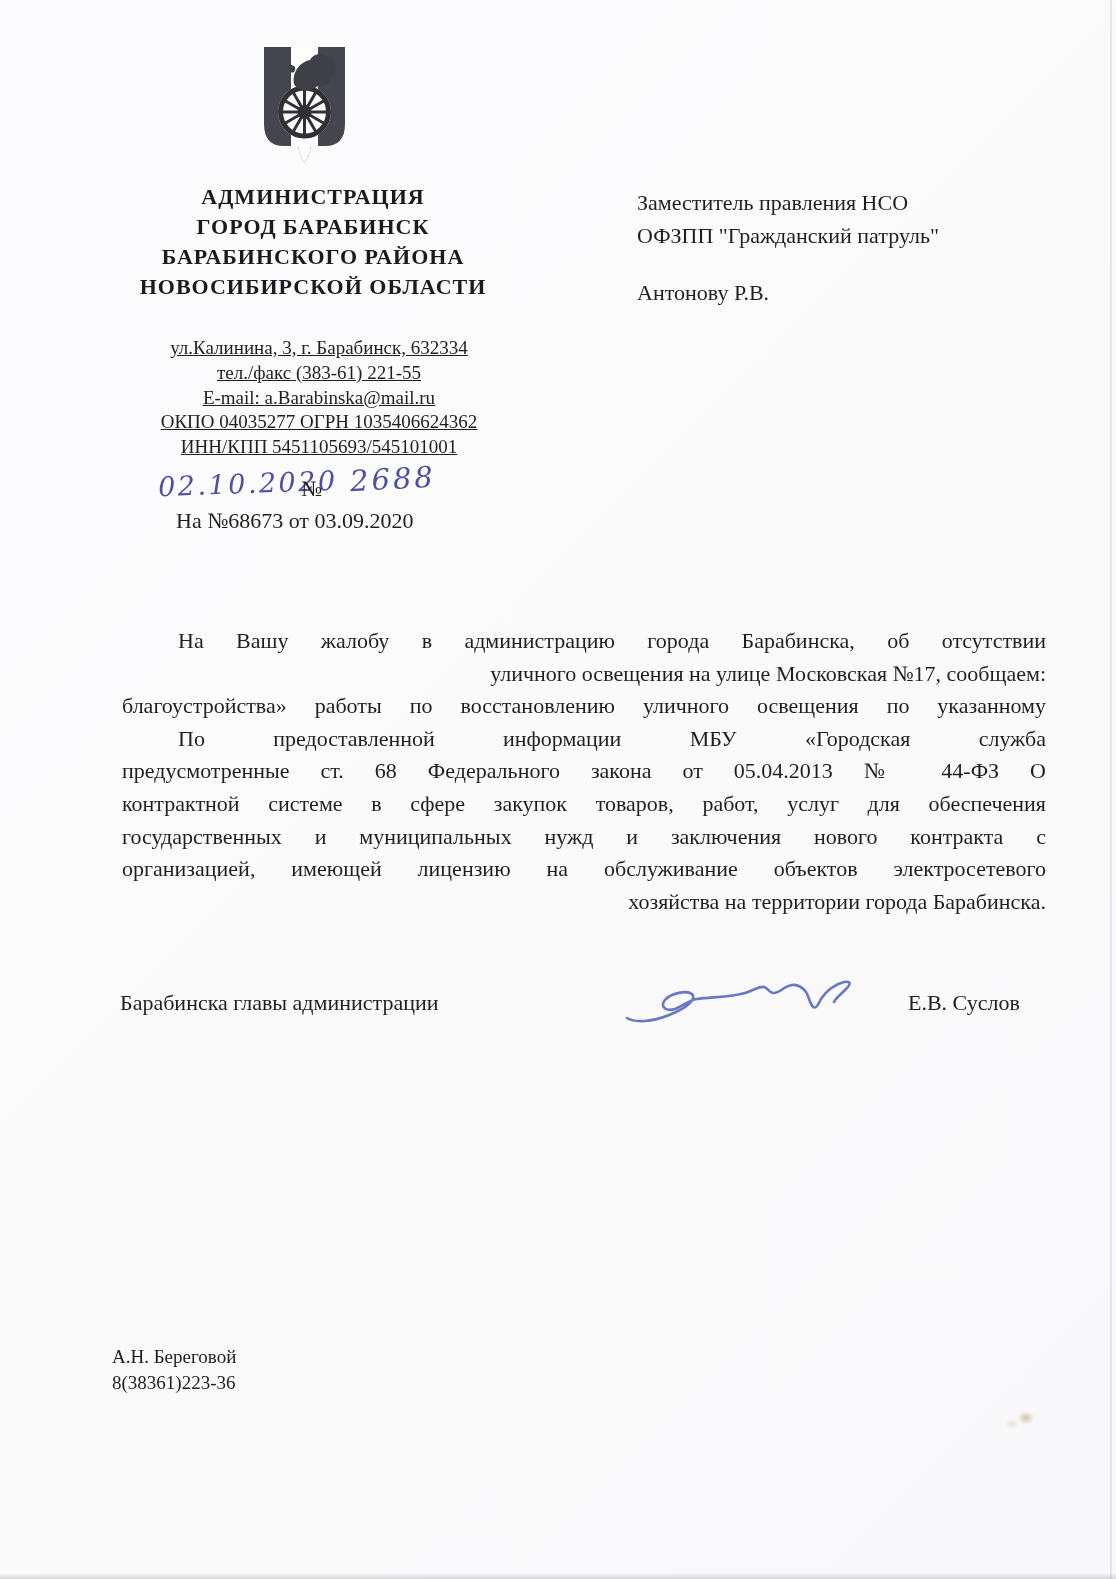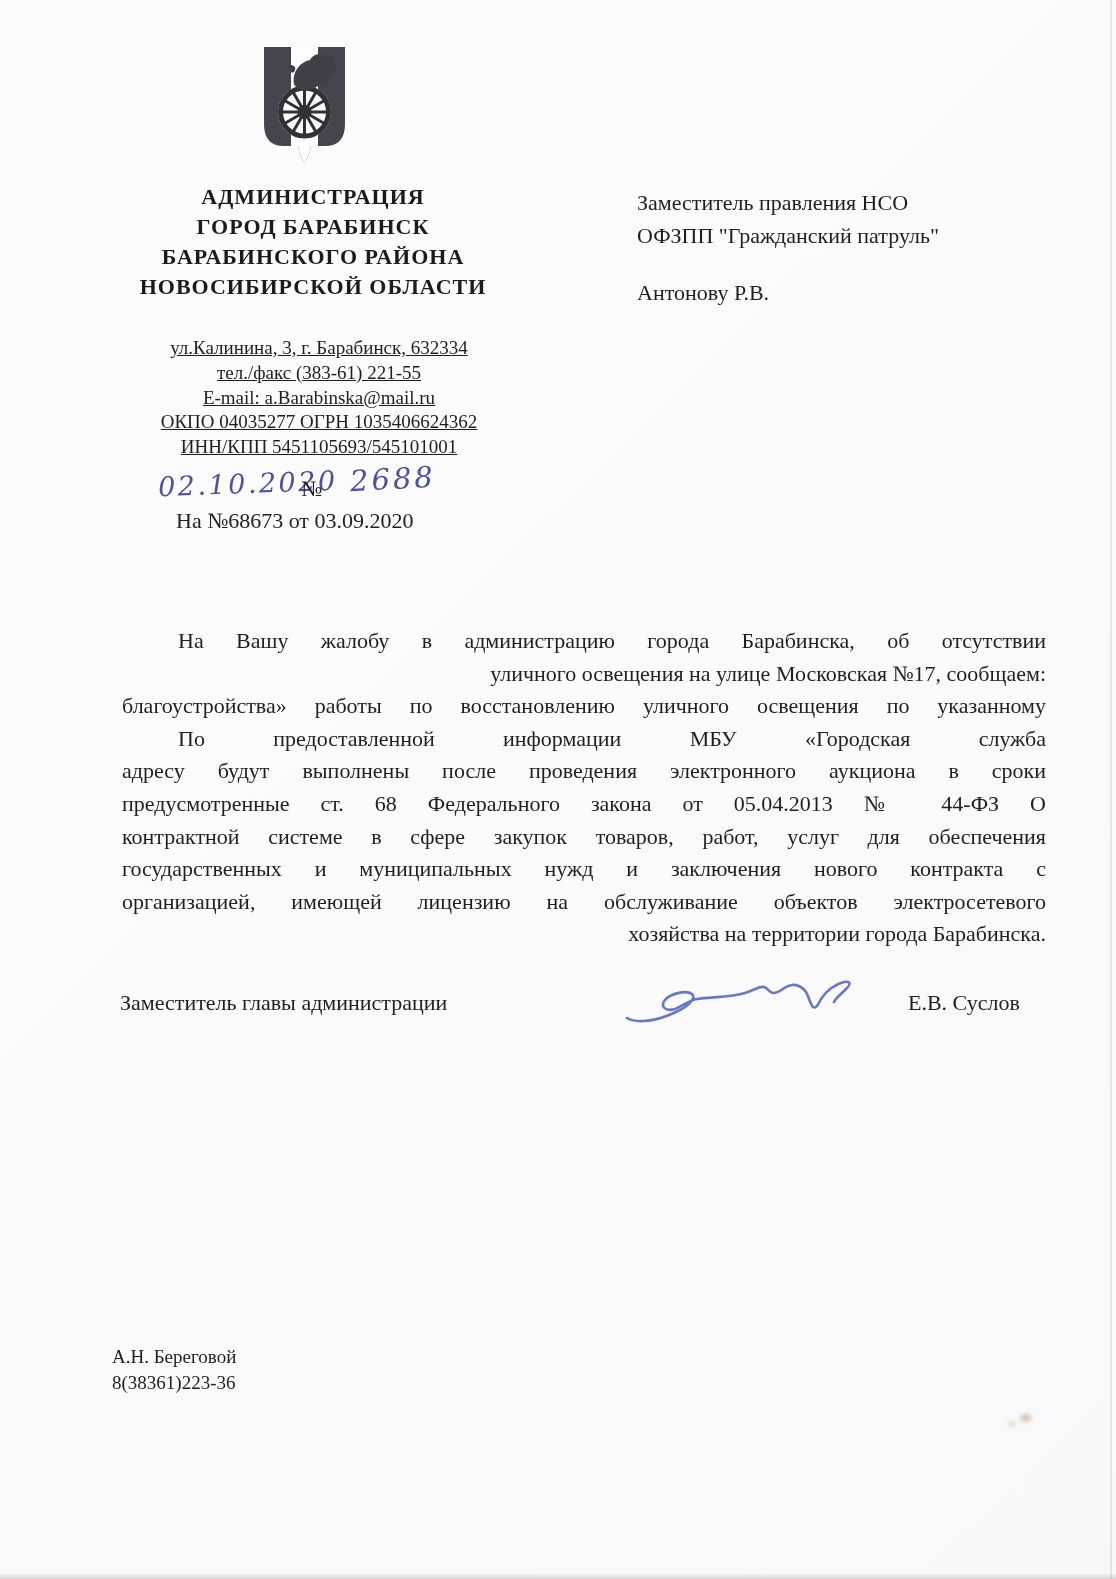--- a/index.html
+++ b/index.html
@@ -120,29 +120,28 @@
     <div>Заместитель правления НСО</div>
     <div>ОФЗПП "Гражданский патруль"</div>
     <div class="name">Антонову Р.В.</div>
   </div>
 
   <div class="abs body-text">
     <div class="jfull indent">На Вашу жалобу в администрацию города  Барабинска, об отсутствии</div>
     <div class="jlast">уличного освещения на улице Московская №17, сообщаем:</div>
     <div class="jfull">благоустройства» работы по восстановлению уличного освещения по указанному</div>
     <div class="jfull indent">По предоставленной информации МБУ «Городская служба</div>
-    <div class="jfull">адресу будут выполнены после проведения электронного аукциона в сроки</div>
     <div class="jfull">предусмотренные ст. 68 Федерального закона от 05.04.2013 № 44-ФЗ О</div>
     <div class="jfull">контрактной системе в сфере закупок товаров, работ, услуг для обеспечения</div>
     <div class="jfull">государственных и муниципальных нужд и заключения нового контракта с</div>
     <div class="jfull">организацией, имеющей лицензию на обслуживание объектов электросетевого</div>
     <div class="jlast">хозяйства на территории города Барабинска.</div>
   </div>
 
-  <div class="abs sign-pos">Заместитель главы администрации</div>
+  <div class="abs sign-pos">Барабинска главы администрации</div>
   <svg class="abs sign-svg" viewBox="0 0 270 85">
     <path d="M30,62 C38,67 55,66 72,59 C90,52 100,43 95,38 C90,34 74,37 68,44
              C63,50 68,56 78,53 C86,50 92,44 100,43 C115,41 135,41 148,37
              C158,34 162,30 167,31 C171,32 171,36 176,37 C182,38 187,30 195,29
              C202,28 206,32 209,36 C212,41 213,48 216,51 C219,53 221,49 224,43
              C229,35 238,28 247,26 C254,25 254,28 249,33 C243,39 238,43 237,46" fill="none" stroke="#5b6cc0" stroke-width="2.6" stroke-linecap="round" opacity="0.92"></path>
   </svg>
   <div class="abs sign-name">Е.В. Суслов</div>
 
   <div class="abs footer">

